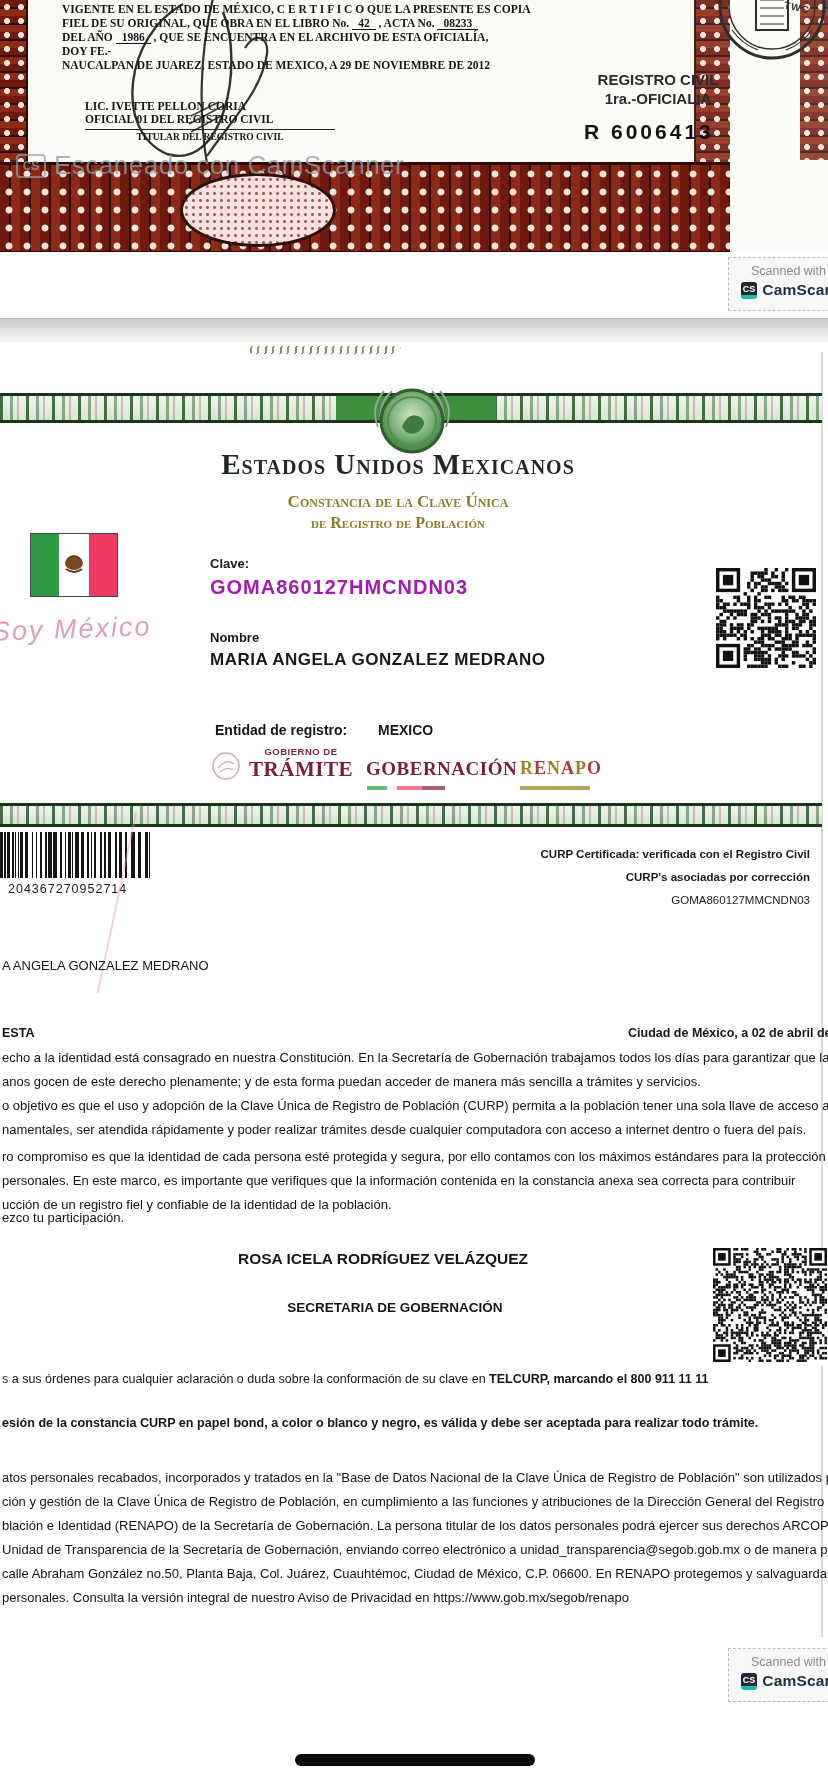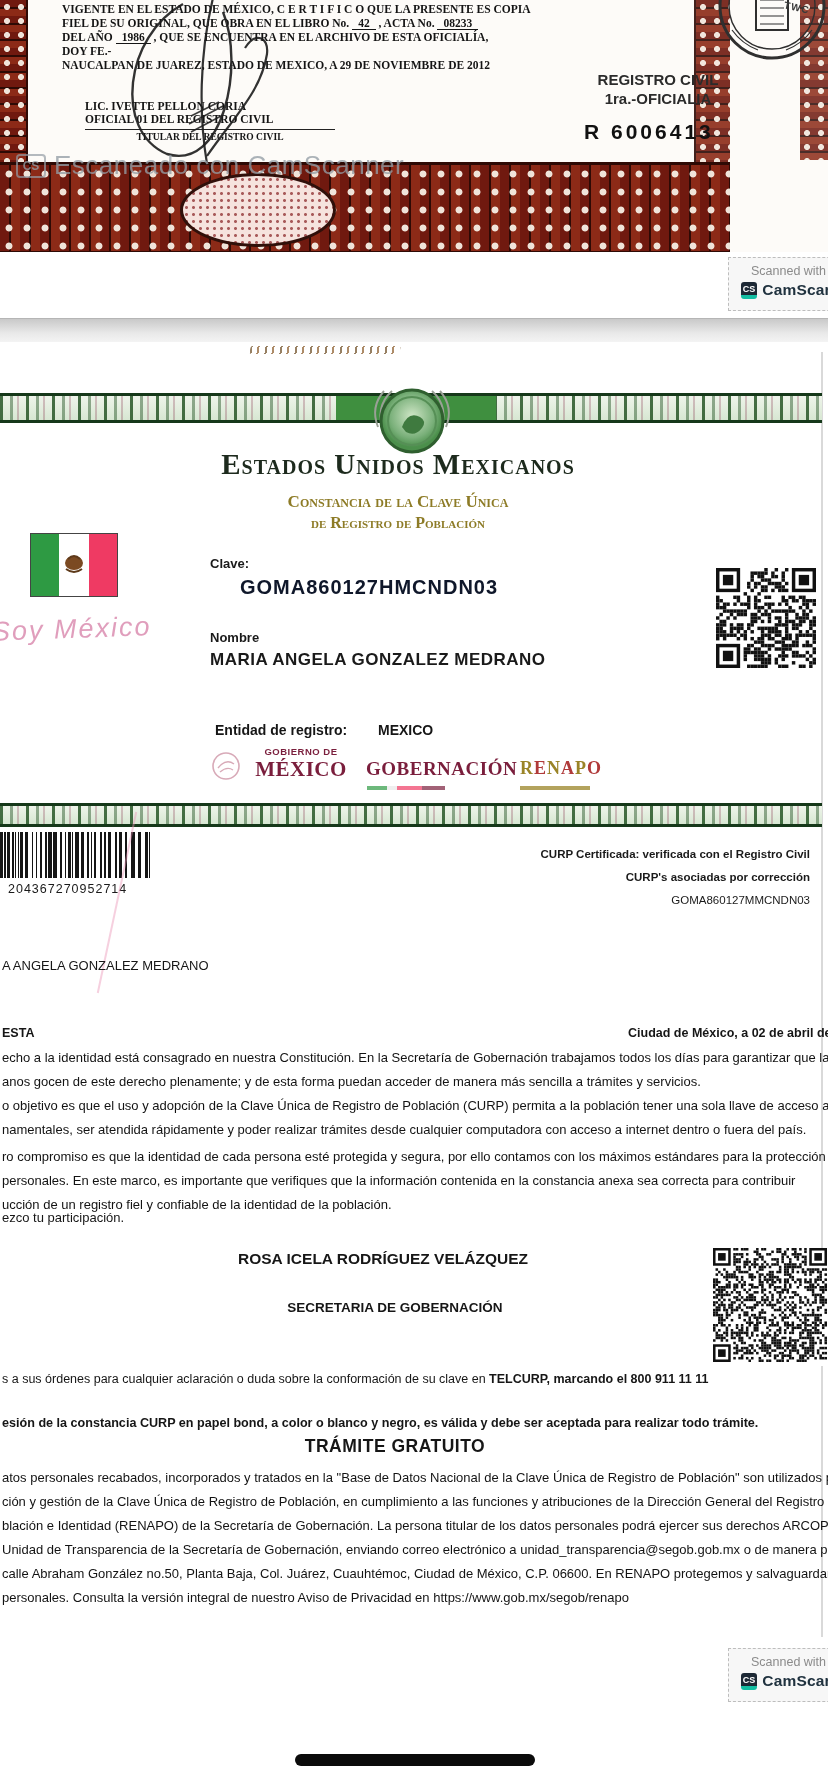--- a/index.html
+++ b/index.html
@@ -76,21 +76,21 @@
       color:#1d2a1d;letter-spacing:1px;}
   .curp-sub{left:0;width:822px;text-align:center;padding-right:26px;box-sizing:border-box;
       font-family:"Liberation Serif",serif;font-variant:small-caps;font-weight:700;color:#8d7b26;}
   .sub1{top:150px;font-size:17px;}
   .sub2{top:172px;font-size:16px;}
   .flag{left:30px;top:191px;}
   .soy{left:-8px;top:272px;font-size:27px;font-style:italic;color:rgba(214,125,166,.75);
       transform:rotate(-2deg);letter-spacing:2px;}
   .fld-label{font-size:13px;font-weight:700;color:#1a1a1a;}
   .clave-label{left:210px;top:214px;}
-  .clave-value{left:210px;top:234px;font-size:20px;font-weight:700;letter-spacing:1px;color:#0f172a;margin-left:30px;}
+  .clave-value{left:210px;top:234px;font-size:20px;font-weight:700;letter-spacing:1px;color:#a21caf;}
   .nombre-label{left:210px;top:288px;}
   .nombre-value{left:210px;top:308px;font-size:17px;font-weight:700;letter-spacing:.5px;color:#1a1a1a;}
   .qr{background:#fff;}
   .qr1{left:716px;top:226px;}
   .entidad-label{left:215px;top:380px;font-size:14px;font-weight:600;}
   .entidad-value{left:378px;top:380px;font-size:14px;font-weight:700;}
   .eagle-sketch{left:210px;top:408px;}
   .gob-block{left:246px;top:404px;width:110px;text-align:center;color:#7a1e3c;}
   .gob-top{font-size:9.5px;font-weight:700;letter-spacing:.5px;}
   .gob-main{font-family:"Liberation Serif",serif;font-size:21px;font-weight:700;letter-spacing:.5px;}
@@ -582,21 +582,21 @@
 
     <div class="abs entidad-label">Entidad de registro:</div>
     <div class="abs entidad-value">MEXICO</div>
 
     <svg class="abs eagle-sketch" width="32" height="32" viewBox="0 0 32 32">
       <circle cx="16" cy="16" r="13" fill="none" stroke="#d8aab8" stroke-width="1.6"></circle>
       <path d="M8,18 q8,-10 16,-4 M10,22 q7,-6 13,-2" stroke="#d8aab8" stroke-width="1.4" fill="none"></path>
     </svg>
     <div class="abs gob-block">
       <div class="gob-top">GOBIERNO DE</div>
-      <div class="gob-main">MÉXICO</div>
+      <div class="gob-main">TRÁMITE</div>
     </div>
     <div class="abs segob">GOBERNACIÓN</div>
     <div class="abs segob-strip"></div>
     <div class="abs renapo"><span style="color: rgb(154, 132, 39);">R</span><span style="color: rgb(176, 58, 58);">E</span><span style="color: rgb(154, 132, 39);">N</span><span style="color: rgb(176, 58, 58);">A</span><span style="color: rgb(154, 132, 39);">P</span><span style="color: rgb(176, 58, 58);">O</span></div>
     <div class="abs renapo-strip"></div>
 
     <div class="abs ribbon ribbon-bottom"></div>
 
     <div class="abs barcode"><svg width="150" height="46" xmlns="http://www.w3.org/2000/svg">
           <rect x="0" y="0" width="3" height="46" fill="#151515"></rect>
@@ -1536,21 +1536,20 @@
           <rect x="96.26666666666667" y="0" width="17.733333333333334" height="17.733333333333334" fill="#111"></rect>
           <rect x="98.8" y="2.533333333333333" width="12.666666666666666" height="12.666666666666666" fill="#fff"></rect>
           <rect x="101.33333333333333" y="5.066666666666666" width="7.6" height="7.6" fill="#111"></rect>
           <rect x="0" y="96.26666666666667" width="17.733333333333334" height="17.733333333333334" fill="#111"></rect>
           <rect x="2.533333333333333" y="98.8" width="12.666666666666666" height="12.666666666666666" fill="#fff"></rect>
           <rect x="5.066666666666666" y="101.33333333333333" width="7.6" height="7.6" fill="#111"></rect>
         </svg></div>
 
     <div class="abs contact"><span>s a sus órdenes para cualquier aclaración o duda sobre la conformación de su clave en </span><b>TELCURP, marcando el 800 911 11 11</b></div>
     <div class="abs validity">esión de la constancia CURP en papel bond, a color o blanco y negro, es válida y debe ser aceptada para realizar todo trámite.</div>
-    <div class="abs free">TRÁMITE GRATUITO</div>
 
     <div class="abs para privacy" style="line-height:24px;">
         <div>atos personales recabados, incorporados y tratados en la "Base de Datos Nacional de la Clave Única de Registro de Población" son utilizados para</div>
         <div>ción y gestión de la Clave Única de Registro de Población, en cumplimiento a las funciones y atribuciones de la Dirección General del Registro Nacio</div>
         <div>blación e Identidad (RENAPO) de la Secretaría de Gobernación. La persona titular de los datos personales podrá ejercer sus derechos ARCOP a trav</div>
         <div>Unidad de Transparencia de la Secretaría de Gobernación, enviando correo electrónico a unidad_transparencia@segob.gob.mx  o de manera perso</div>
         <div>calle Abraham González no.50, Planta Baja, Col. Juárez, Cuauhtémoc, Ciudad de México, C.P. 06600. En RENAPO protegemos y salvaguardamos</div>
         <div>personales. Consulta la versión integral de nuestro Aviso de Privacidad en https://www.gob.mx/segob/renapo</div>
       </div>
   </section>

